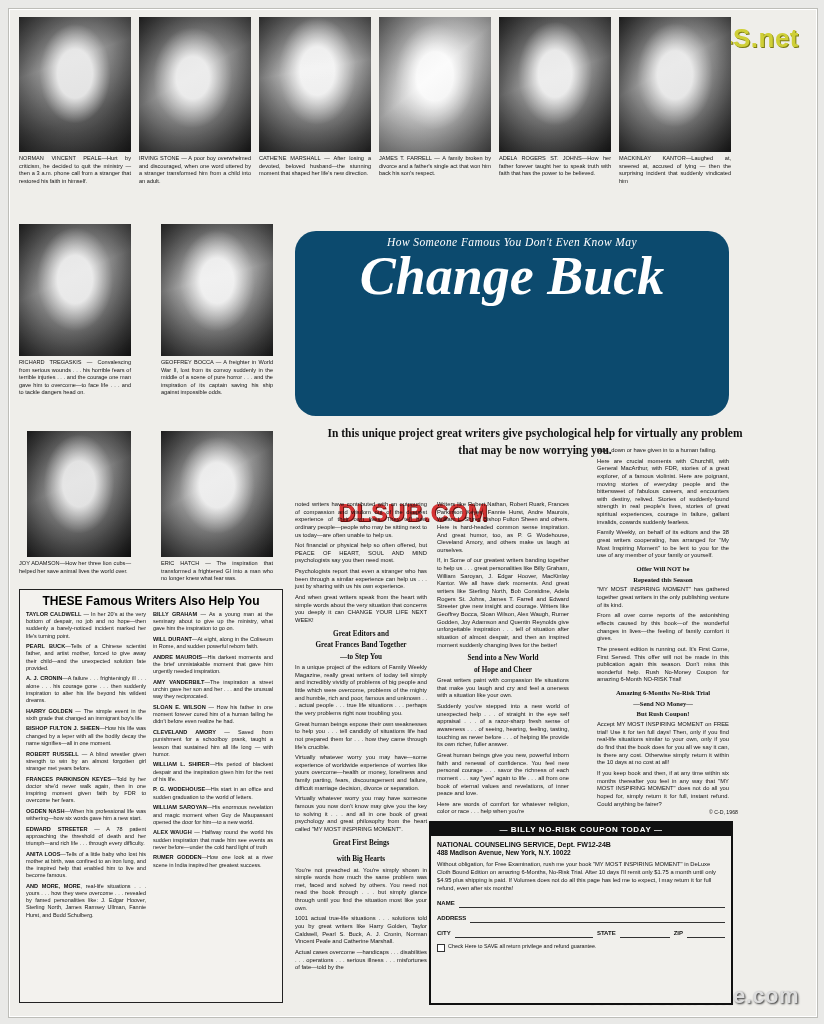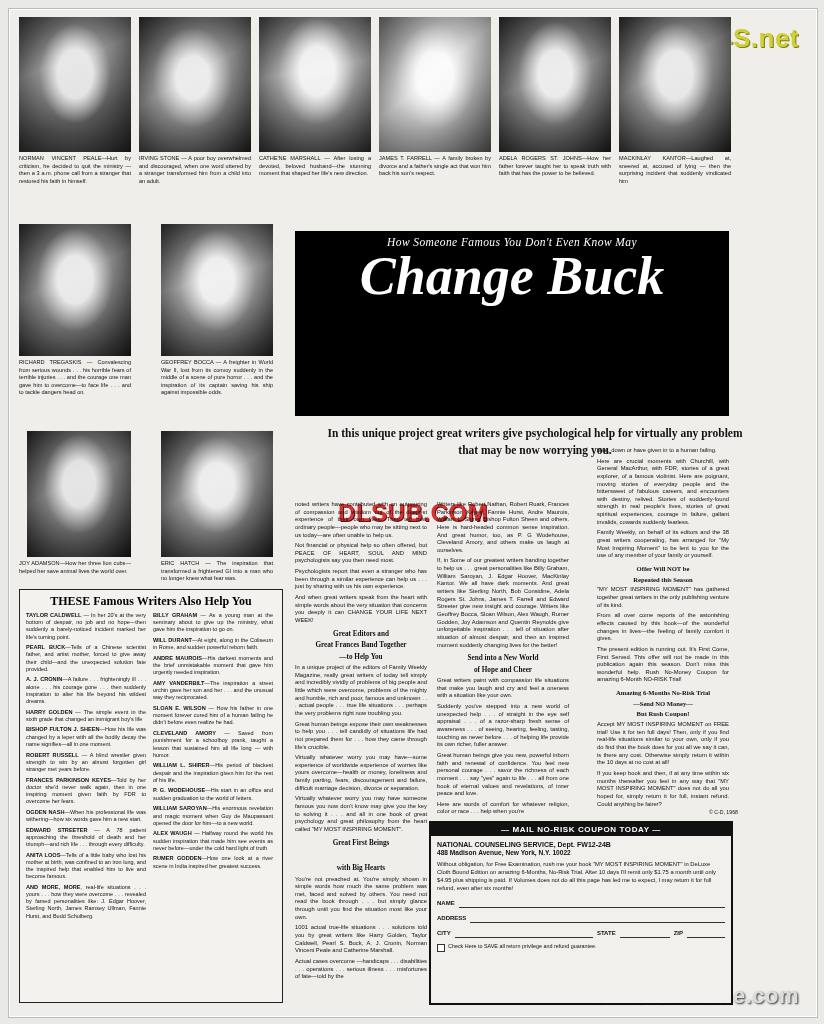--- a/index.html
+++ b/index.html
@@ -9,35 +9,35 @@
   
   .wm{position:absolute;font-weight:bold;letter-spacing:.5px;pointer-events:none;}
   .wm-tc4s{right:18px;top:14px;font-size:26px;color:#cfcf37;text-shadow:1px 1px 0 #7a7a12;}
   .wm-dlsub{left:50%;top:490px;transform:translateX(-50%);font-size:24px;color:#d63434;text-shadow:1px 1px 0 #6d0f0f;}
   .wm-traders{right:18px;bottom:8px;font-size:22px;color:#ddd;text-shadow:1px 1px 2px #333;}
   
   .photo{position:absolute;background:#8e8e8a;overflow:hidden;filter:grayscale(1) contrast(1.05);}
   .photo .grad{position:absolute;inset:0;}
   .cap{position:absolute;font-size:5.6px;line-height:1.35;color:#111;text-align:justify;}
   
-  .banner{position:absolute;background:#000000;color:#fff;}
+  .banner{position:absolute;background:#0c4a6e;color:#fff;border-radius:21px;}
   .banner .kick{font-size:11.5px;font-style:italic;letter-spacing:.4px;text-align:center;margin-top:5px;font-family:"Liberation Serif",serif;}
   .banner .big{font-family:"Liberation Serif",serif;font-style:italic;font-weight:bold;text-align:center;}
   .banner .l1{font-size:54px;line-height:52px;margin-top:2px;}
   .banner .l2{font-size:46px;line-height:46px;}
   .banner .l2 .nx{font-style:normal;letter-spacing:-1px;}
   .subhead{position:absolute;text-align:center;font-family:"Liberation Serif",serif;font-weight:bold;font-size:11.5px;line-height:1.45;color:#111;margin-left:22px;}
   
   .col{position:absolute;font-size:5.8px;line-height:1.32;color:#111;text-align:justify;}
   .col p{margin:0 0 3px 0;}
   .col h4{margin:5px 0 2px 0;font-size:7.2px;text-align:center;font-family:Liberation Serif, serif;}
   .col h5{margin:5px 0 2px 0;font-size:6.6px;text-align:center;font-family:"Liberation Serif",serif;}
   
   .box{position:absolute;border:1px solid #222;background:#f3f2ee;}
-  .box-title{font-family:Liberation Serif, serif;font-weight:bold;font-size:12px;text-align:center;margin:4px 0 3px;}
+  .box-title{font-family:Liberation Sans, sans-serif;font-weight:bold;font-size:12px;text-align:center;margin:4px 0 3px;}
   .wcol{font-size:5.5px;line-height:1.3;color:#111;text-align:justify;}
   .wcol p{margin:0 0 3.5px 0;}
   .wcol b{font-size:5.6px;}
   
   .coupon{position:absolute;border:2px solid #111;background:#f1f0ec;}
   .coupon .chead{background:#111;color:#fff;text-align:center;font-weight:bold;font-size:8px;padding:2px 0;letter-spacing:.6px;}
   .coupon .cbody{padding:4px 6px;font-size:5.8px;line-height:1.35;color:#111;}
   .coupon .org{font-weight:bold;font-size:7px;}
   .coupon .addr{font-weight:bold;font-size:6.6px;margin-bottom:3px;}
   .fline{display:flex;align-items:flex-end;gap:4px;margin-top:5px;font-size:6px;}
@@ -114,27 +114,27 @@
 
   <div class="subhead" style="left:292px;top:416px;width:424px;">In this unique project great writers give psychological help for virtually any problem that may be now worrying you.</div>
 
   <div class="col" style="left:286px;top:492px;width:132px;height:500px;">
     <p>noted writers have contributed with an outpouring of compassion and wisdom out of the deepest experience of their own lives. They tell how ordinary people—people who may be sitting next to us today—are often unable to help us.</p>
     <p>Not financial or physical help so often offered, but PEACE OF HEART, SOUL AND MIND psychologists say you then need most.</p>
     <p>Psychologists report that even a stranger who has been through a similar experience can help us . . . just by sharing with us his own experience.</p>
     <p>And when great writers speak from the heart with simple words about the very situation that concerns you deeply it can CHANGE YOUR LIFE NEXT WEEK!</p>
     <h4>Great Editors and</h4>
     <h4 style="margin-top:0">Great Frances Band Together</h4>
-    <h4 style="margin-top:0">—to Help You</h4>
+    <h4 style="margin-top:0">—to Step You</h4>
     <p>In a unique project of the editors of Family Weekly Magazine, really great writers of today tell simply and incredibly vividly of problems of big people and little which were overcome, problems of the mighty and humble, rich and poor, famous and unknown . . . actual people . . . true life situations . . . perhaps the very problems right now troubling you.</p>
     <p>Great human beings expose their own weaknesses to help you . . . tell candidly of situations life had not prepared them for . . . how they came through life's crucible.</p>
     <p>Virtually whatever worry you may have—some experience of worldwide experience of worries like yours overcome—health or money, loneliness and family parting, fears, discouragement and failure, difficult marriage decision, divorce or separation.</p>
     <p>Virtually whatever worry you may have someone famous you now don't know may give you the key to solving it . . . and all in one book of great psychology and great philosophy from the heart called "MY MOST INSPIRING MOMENT".</p>
     <h4>Great First Beings</h4>
-    <h4 style="margin-top:16px">with Big Hearts</h4>
+    <h4 style="margin-top:7px">with Big Hearts</h4>
     <p>You're not preached at. You're simply shown in simple words how much the same problem was met, faced and solved by others. You need not read the book through . . . but simply glance through until you find the situation most like your own.</p>
     <p>1001 actual true-life situations . . . solutions told you by great writers like Harry Golden, Taylor Caldwell, Pearl S. Buck, A. J. Cronin, Norman Vincent Peale and Catherine Marshall.</p>
     <p>Actual cases overcome —handicaps . . . disabilities . . . operations . . . serious illness . . . misfortunes of fate—told by the</p>
   </div>
 
   <div class="col" style="left:428px;top:492px;width:132px;height:300px;">
     <p>Writers like Robert Nathan, Robert Ruark, Frances Parkinson Keyes, Fannie Hurst, Andre Maurois, William L. Shirer, Bishop Fulton Sheen and others. Here is hard-headed common sense inspiration. And great humor, too, as P. G Wodehouse, Cleveland Amory, and others make us laugh at ourselves.</p>
     <p>If, in Some of our greatest writers banding together to help us . . . great personalities like Billy Graham, William Saroyan, J. Edgar Hoover, MacKinlay Kantor. We all have dark moments. And great writers like Sterling North, Bob Considine, Adela Rogers St. Johns, James T. Farrell and Edward Streeter give new insight and courage. Writers like Geoffrey Bocca, Sloan Wilson, Alex Waugh, Rumer Godden, Joy Adamson and Quentin Reynolds give unforgettable inspiration . . . tell of situation after situation of almost despair, and then an inspired moment suddenly changing lives for the better!</p>
     <h4>Send into a New World</h4>
     <h4 style="margin-top:0">of Hope and Cheer</h4>
@@ -188,21 +188,21 @@
         <p><b>WILLIAM SAROYAN</b><span>—His enormous revelation and magic moment when Guy de Maupassant opened the door for him—to a new world.</span></p>
         <p><b>ALEX WAUGH</b><span> — Halfway round the world his sudden inspiration that made him see events as never before—under the cold hard light of truth</span></p>
         <p><b>RUMER GODDEN</b><span>—How one look at a river scene in India inspired her greatest success.</span></p>
       </div>
     </div>
   </div>
 
   <div class="copyright" style="left:700px;top:800px;">© C-D, 1968</div>
 
   <div class="coupon" style="left:420px;top:812px;width:300px;height:180px;">
-    <div class="chead">— MAIL NO-RISK COUPON TODAY —</div>
+    <div class="chead">— BILLY NO-RISK COUPON TODAY —</div>
     <div class="cbody">
       <div class="org">NATIONAL COUNSELING SERVICE, Dept. FW12-24B</div>
       <div class="addr">488 Madison Avenue, New York, N.Y. 10022</div>
       <div>Without obligation, for Free Examination, rush me your book "MY MOST INSPIRING MOMENT" in DeLuxe Cloth Bound Edition on amazing 6-Months, No-Risk Trial. After 10 days I'll remit only $1.75 a month until only $4.95 plus shipping is paid. If Volumes does not do all this page has led me to expect, I may return it for full refund, even after six months!</div>
       <div class="fline">
         <span class="lbl">NAME</span>
         <span class="ln"></span>
       </div>
       <div class="fline">
         <span class="lbl">ADDRESS</span>

